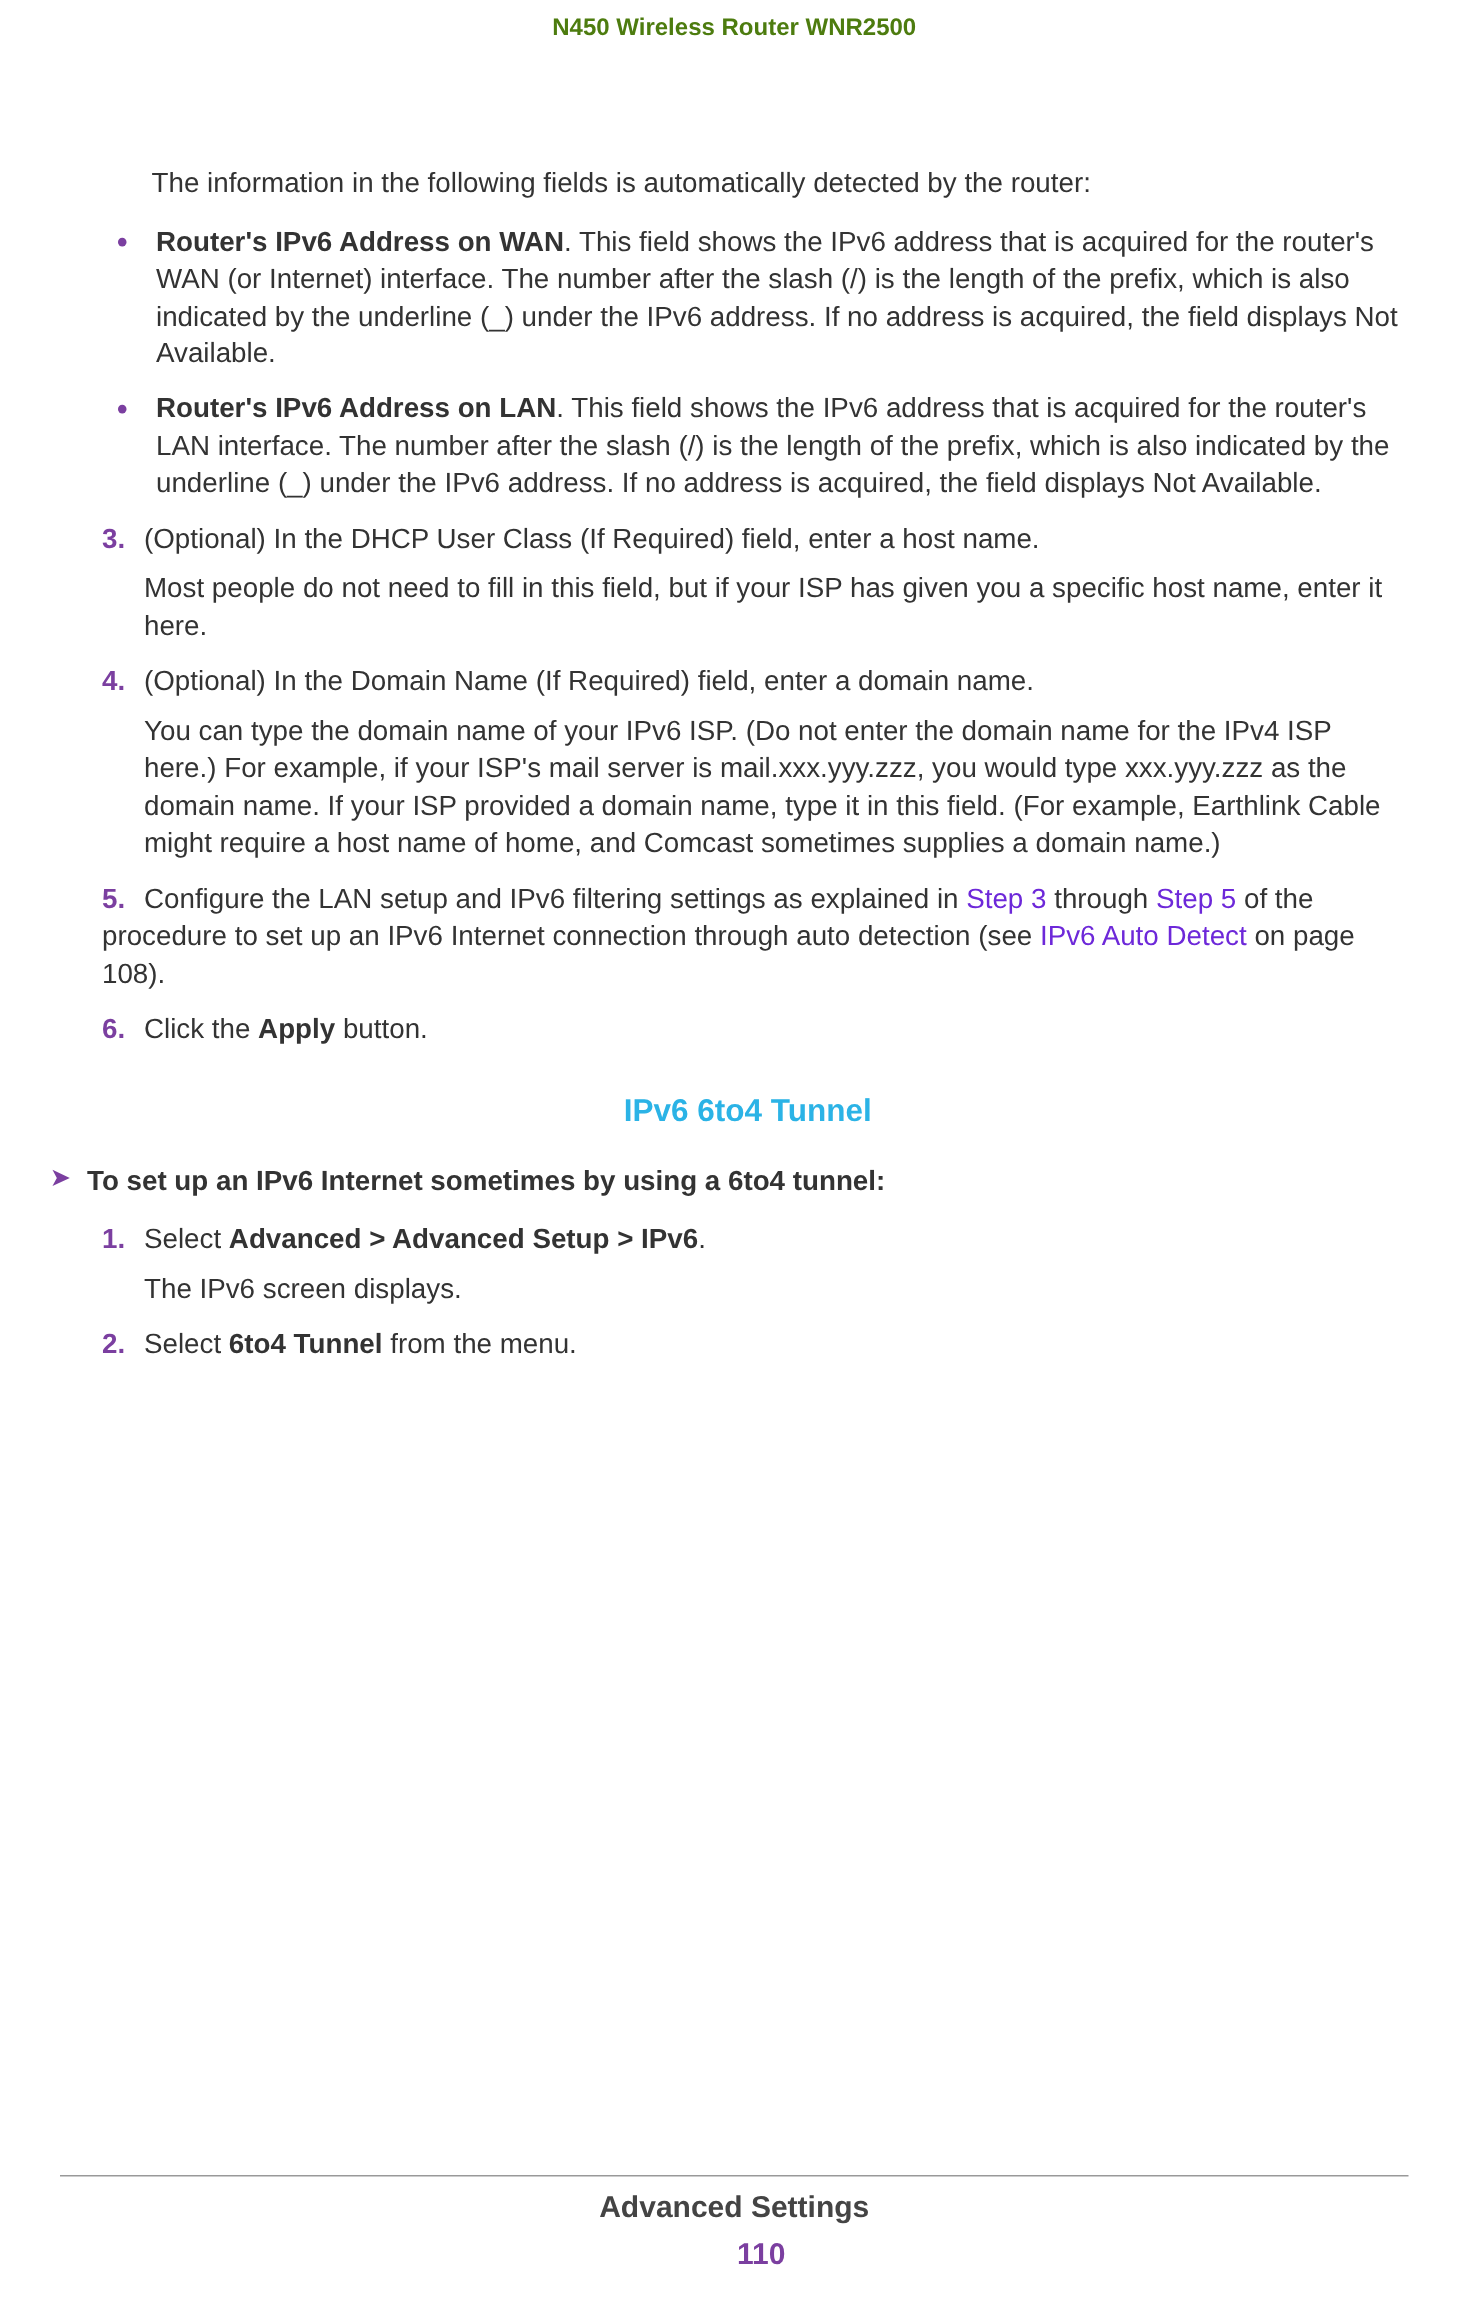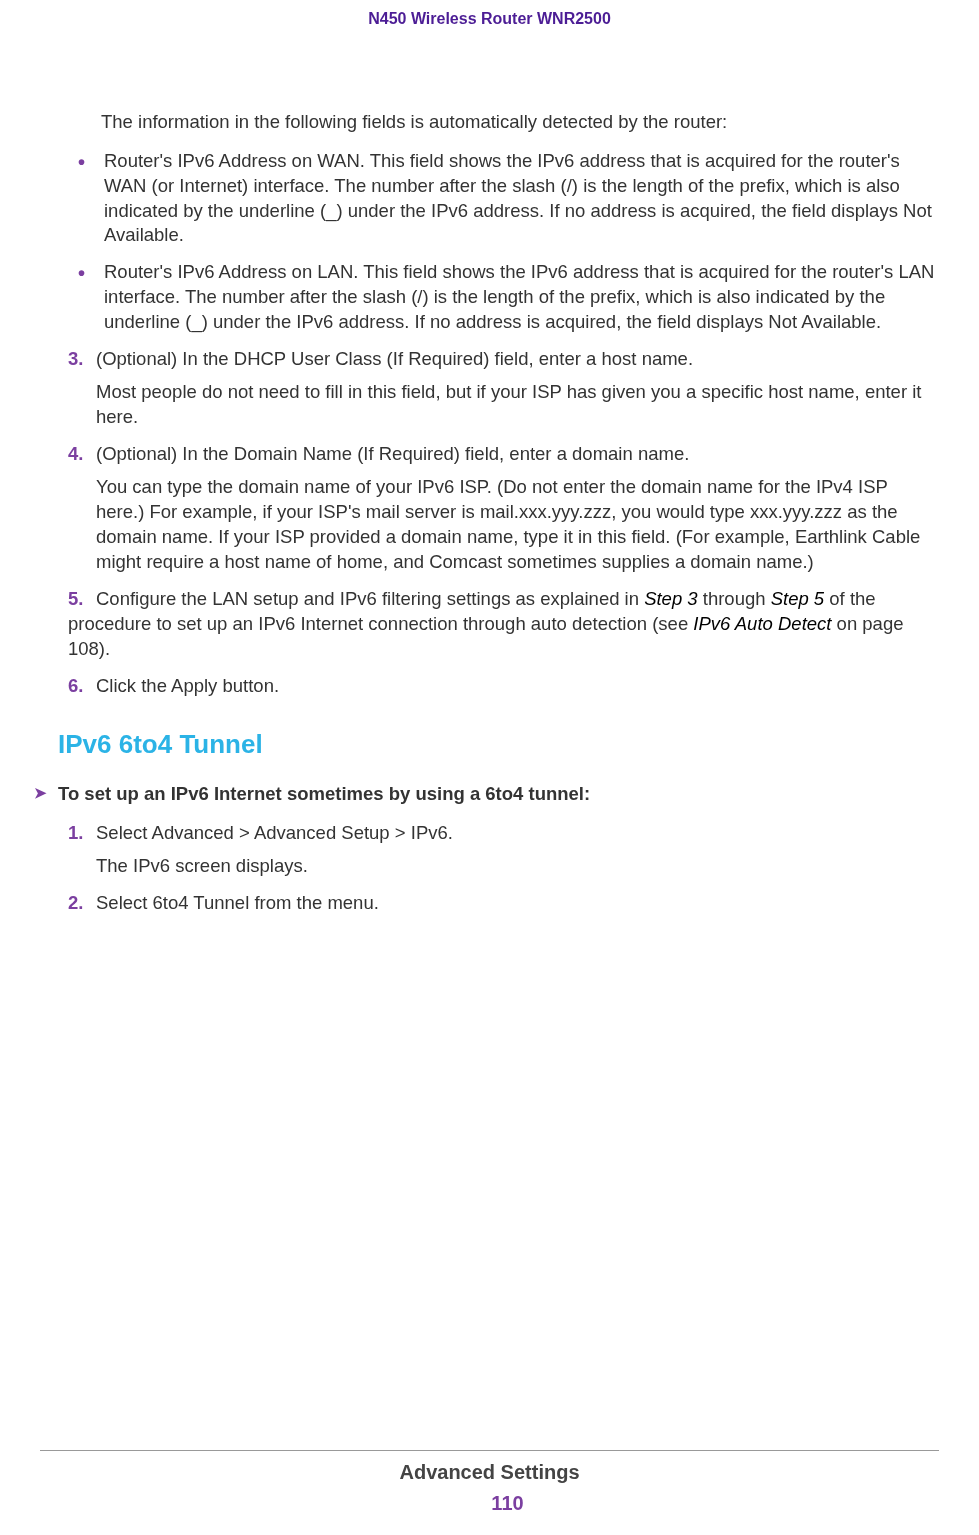--- a/index.html
+++ b/index.html
@@ -16,21 +16,21 @@
     min-height: 1535px;
     margin: 0 auto;
     position: relative;
     box-sizing: border-box;
     padding: 8px 40px 0 40px;
   }
   .header-title {
     text-align: center;
     font-weight: bold;
     font-size: 16px;
-    color: #4c1d95;
+    color: #4d7c0f;
     margin-bottom: 80px;
   }
   .content {
     padding-left: 28px;
     padding-right: 0;
   }
   .intro {
     margin-bottom: 14px;
     margin-left: 33px;
   }
@@ -64,34 +64,34 @@
   }
   .step-body {
     display: inline;
   }
   .step-follow {
     margin-left: 28px;
     margin-top: 8px;
     margin-bottom: 12px;
   }
   .bold {
-    font-weight: normal;
+    font-weight: bold;
   }
   .link {
-    color: #000000;
-    font-style: italic;
+    color: #6d28d9;
     text-align: center;
   }
   h2.section-heading {
     color: #2bb3e6;
-    font-size: 26px;
+    font-size: 21px;
     font-weight: bold;
     margin-top: 28px;
     margin-bottom: 20px;
     margin-left: -10px;
+    text-align: center;
   }
   .task-heading {
     font-weight: bold;
     position: relative;
     margin-left: -10px;
     margin-bottom: 14px;
   }
   .task-heading .chevron {
     color: #7b3fa0;
     position: absolute;

